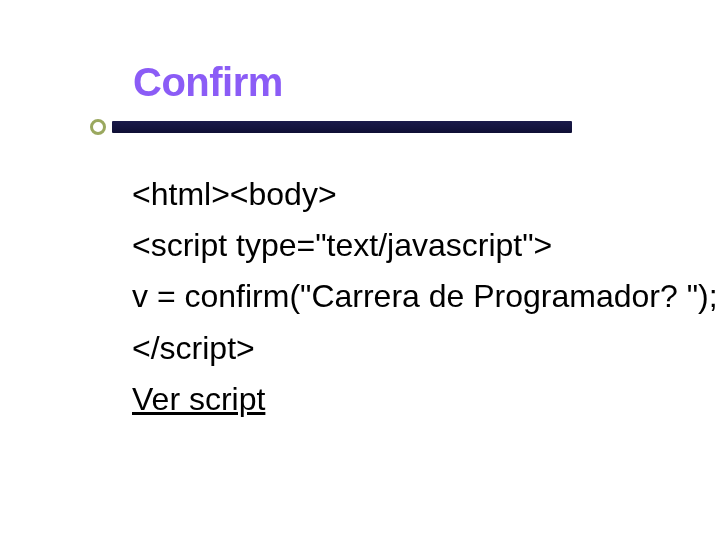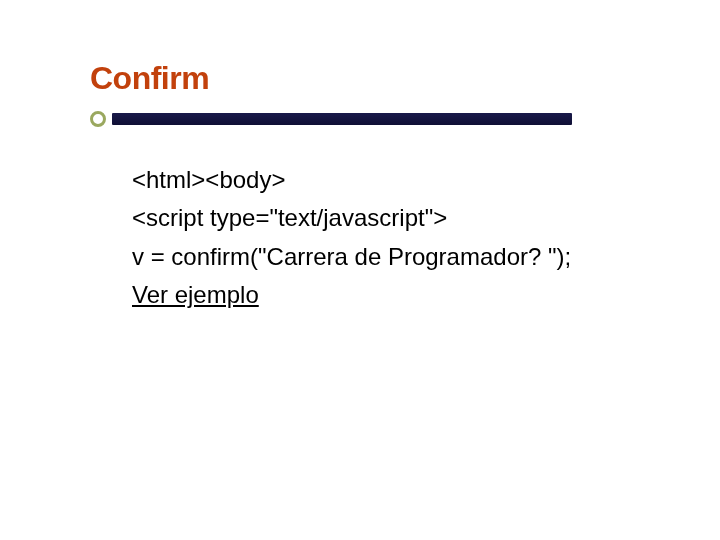--- a/index.html
+++ b/index.html
@@ -11,25 +11,26 @@
     position: relative;
     overflow: hidden;
   }
   .slide {
     position: absolute;
     left: 90px;
     top: 60px;
     width: 560px;
   }
   .title {
-    font-size: 32px;
+    font-size: 40px;
     font-weight: bold;
-    color: #c2410c;
+    color: #8b5cf6;
     margin-bottom: 14px;
     letter-spacing: -0.5px;
+    margin-left: 43px;
   }
   .underline-wrap {
     position: relative;
     width: 480px;
     height: 16px;
     margin-bottom: 34px;
   }
   .underline-bar {
     position: absolute;
     left: 22px;
@@ -44,21 +45,21 @@
     left: 0;
     top: 0;
     width: 16px;
     height: 16px;
     border: 3px solid #9aa85f;
     border-radius: 50%;
     background: #ffffff;
   }
   .content {
     padding-left: 42px;
-    font-size: 24px;
+    font-size: 32px;
     color: #000000;
     line-height: 1.6;
   }
   .code-line {
     white-space: nowrap;
   }
   .link {
     text-decoration: underline;
     color: #000000;
     display: inline-block;
@@ -70,15 +71,16 @@
 <div class="slide">
   <div class="title">Confirm</div>
   <div class="underline-wrap">
     <div class="underline-bar"></div>
     <div class="underline-dot"></div>
   </div>
   <div class="content">
     <div class="code-line">&lt;html&gt;&lt;body&gt;</div>
     <div class="code-line">&lt;script type="text/javascript"&gt;</div>
     <div class="code-line">v = confirm("Carrera de Programador? ");</div>
-    <a class="link">Ver ejemplo</a>
+    <div class="code-line">&lt;/script&gt;</div>
+    <a class="link">Ver script</a>
   </div>
 </div>
 
 </body></html>

